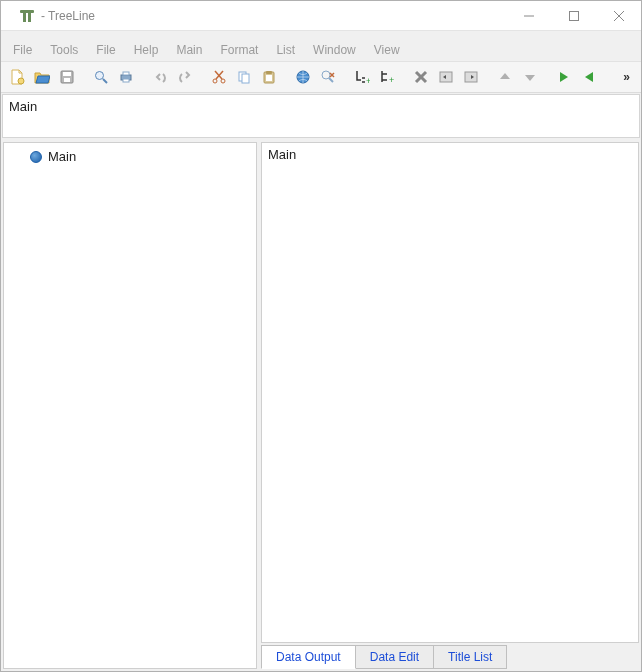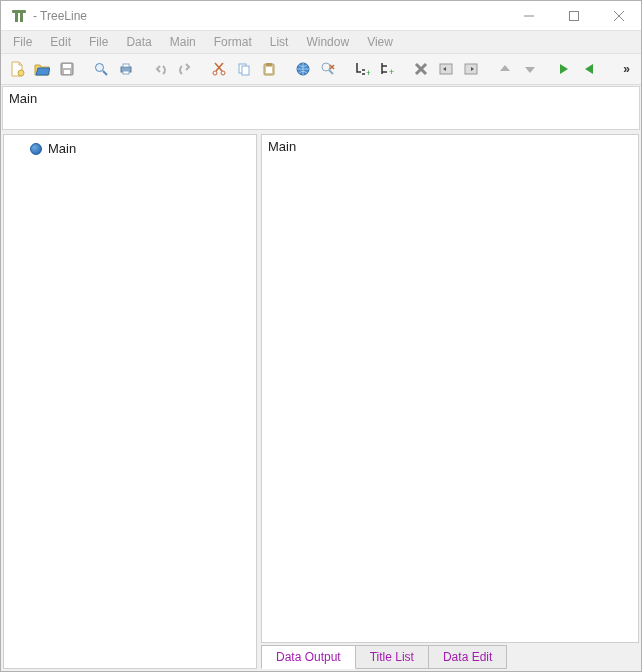--- a/index.html
+++ b/index.html
@@ -12,21 +12,21 @@
     overflow: hidden;
     border: 1px solid #b0b0b0;
     display: flex;
     flex-direction: column;
   }
   .titlebar {
     height: 30px;
     background: #ffffff;
     display: flex;
     align-items: center;
-    padding: 0 0 0 10px;
+    padding: 0 0 0 18px;
     color: #999;
     border-bottom: 1px solid #e4e4e4;
   }
   .titlebar .app-icon {
     width: 16px; height: 16px;
     margin-right: 6px;
     display: flex; align-items: center; justify-content: center;
   }
   .titlebar .title { flex: 0 0 auto; font-size: 12px; color: #888;}
   .titlebar .spacer { flex: 1; }
@@ -39,20 +39,21 @@
   .win-btn svg { stroke: #888; }
   .menubar {
     height: 22px;
     background: #f0f0f0;
     display: flex;
     align-items: center;
     padding: 0 4px;
     gap: 2px;
     color: #9b9b9b;
     font-size: 12px;
+    margin-top: 8px;
   }
   .menubar .menu-item {
     padding: 2px 8px;
   }
   .toolbar {
     height: 32px;
     background: #f5f5f5;
     border-top: 1px solid #e2e2e2;
     border-bottom: 1px solid #dcdcdc;
     display: flex;
@@ -132,21 +133,21 @@
     height: 26px;
     display: flex;
     align-items: flex-end;
     padding-top: 2px;
   }
   .tab {
     padding: 4px 14px;
     font-size: 12px;
     border: 1px solid #bfbfbf;
     background: #ececec;
-    color: #a21caf;
+    color: #1d4ed8;
     margin-right: -1px;
     position: relative;
   }
   .tab.active {
     background: #ffffff;
     border-bottom: 1px solid #ffffff;
     border-top: 1px solid #bfbfbf;
     z-index: 2;
   }
   
@@ -180,23 +181,23 @@
       <svg width="10" height="10">
           <line x1="0" y1="0" x2="10" y2="10" stroke-width="1"></line>
           <line x1="10" y1="0" x2="0" y2="10" stroke-width="1"></line>
         </svg>
     </div>
   </div>
 </div>
 
 <div class="menubar">
   <span class="menu-item">File</span>
-  <span class="menu-item">Edit</span>
+  <span class="menu-item">Tools</span>
   <span class="menu-item">File</span>
-  <span class="menu-item">Data</span>
+  <span class="menu-item">Help</span>
   <span class="menu-item">Main</span>
   <span class="menu-item">Format</span>
   <span class="menu-item">List</span>
   <span class="menu-item">Window</span>
   <span class="menu-item">View</span>
 </div>
 
 <div class="toolbar">
   <div class="tbtn">
     <svg width="16" height="16" viewBox="0 0 16 16">
@@ -351,17 +352,17 @@
       <span class="tree-bullet"></span>
       <span>Main</span>
     </div>
   </div>
   <div class="right-panel">
     <div class="data-view">
       <span>Main</span>
     </div>
     <div class="bottom-tabs">
       <div class="tab active">Data Output</div>
+      <div class="tab">Data Edit</div>
       <div class="tab">Title List</div>
-      <div class="tab">Data Edit</div>
     </div>
   </div>
 </div>
 
 </body></html>

